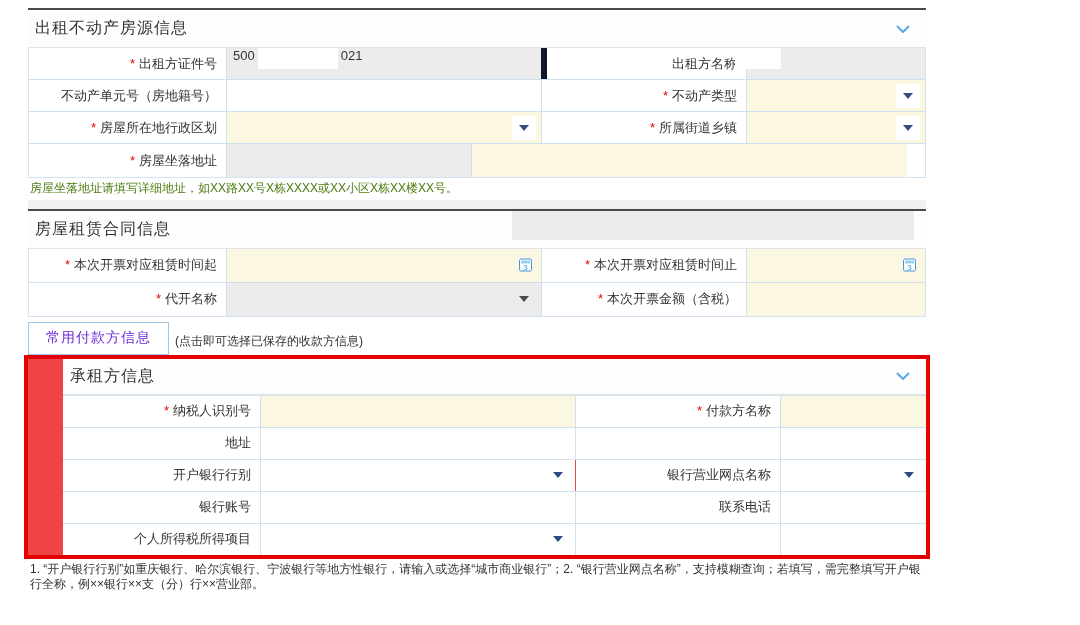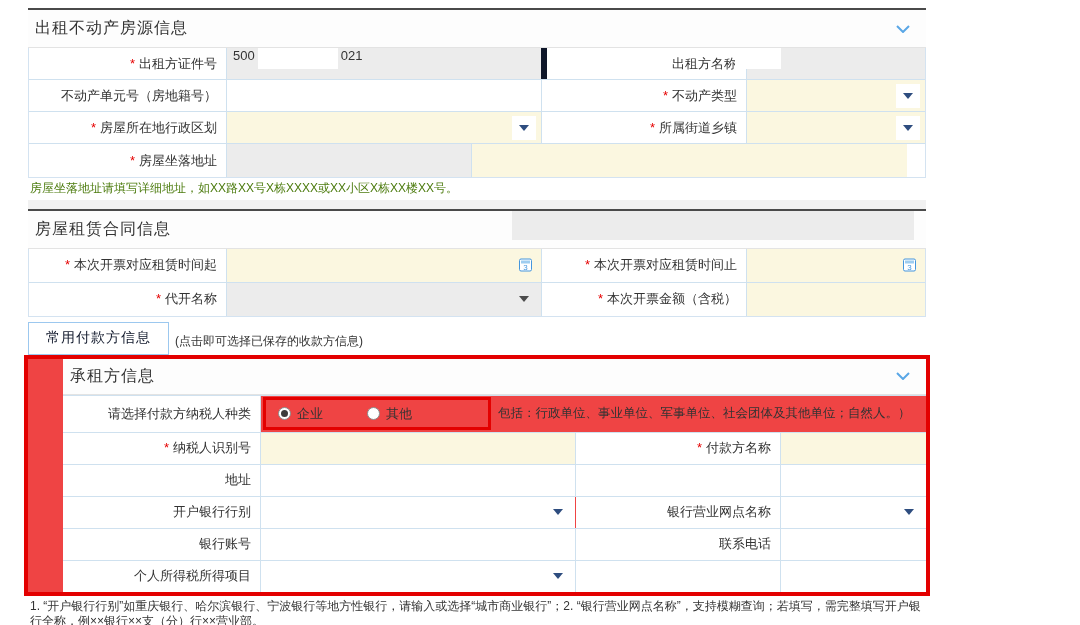--- a/index.html
+++ b/index.html
@@ -44,21 +44,21 @@
 
   .frow.addr { grid-template-columns: 197px 245px 1fr 18px; }
   .seg { border-left: 1px solid #cfe1ef; min-height: 33px; }
   .seg.last { border-left: none; background: #fff; }
 
   .note-line { font-size: 12px; color: #4d7c0f; padding: 3px 0 3px 2px; line-height: 1.3; }
   .gray-strip { height: 9px; background: #f1f1f1; }
   .hdr-gray { position: absolute; left: 484px; right: 12px; top: 0; height: 29px; background: #ececec; }
 
   .tabrow { display: flex; align-items: center; margin-top: 5px; }
-  .tab-btn { border: 1px solid #9cc8ef; color: #0f172a; font-size: 14px; height: 33px; padding: 0 17px;
+  .tab-btn { border: 1px solid #9cc8ef; color: #6d28d9; font-size: 14px; height: 33px; padding: 0 17px;
     display: flex; align-items: center; background: #fff; cursor: pointer; letter-spacing: 1px; }
   .tab-note { font-size: 12px; color: #333; margin-left: 6px; padding-top: 6px; }
 
   .red-wrap { border: 4px solid #e30000; margin: 0 -4px; background: #ef4444; padding-left: 35px; }
   .red-wrap .sec-header { height: 36px; }
   .radio-row { display: grid; grid-template-columns: 197px 1fr; border-top: 1px solid #cfe1ef; min-height: 37px; }
   .radio-zone { display: flex; align-items: center; border-left: 1px solid #cfe1ef; padding: 1px 0; }
   .radio-box { display: flex; align-items: center; border: 3px solid #e30000; height: 33px; width: 228px;
     padding: 0 12px; margin-left: 2px; flex-shrink: 0; }
   .radio-opt { display: flex; align-items: center; font-size: 13px; cursor: pointer; }
@@ -202,38 +202,20 @@
   <div class="red-wrap">
     <div class="sec-header">
       <span class="sec-title">承租方信息</span>
       <span class="chevron">
         <svg width="14" height="8" viewBox="0 0 14 8">
             <polyline points="1,1 7,7 13,1" fill="none" stroke="#5aa7e6" stroke-width="2"></polyline>
           </svg>
       </span>
     </div>
 
-    <div class="radio-row">
-      <div class="lab">
-        <span>请选择付款方纳税人种类</span>
-      </div>
-      <div class="radio-zone">
-        <div class="radio-box">
-          <span class="radio-opt checked">
-            <span class="rb"></span>
-            <span>企业</span>
-          </span>
-          <span class="radio-opt">
-            <span class="rb"></span>
-            <span>其他</span>
-          </span>
-        </div>
-        <span class="radio-note">包括：行政单位、事业单位、军事单位、社会团体及其他单位；自然人。）</span>
-      </div>
-    </div>
 
     <div class="frow" style="border-top:1px solid #cfe1ef;">
       <div class="lab">
         <span class="req">*</span>
         <span>纳税人识别号</span>
       </div>
       <div class="fld f-yellow"></div>
       <div class="lab" style="border-left:1px solid #cfe1ef;">
         <span class="req">*</span>
         <span>付款方名称</span>

